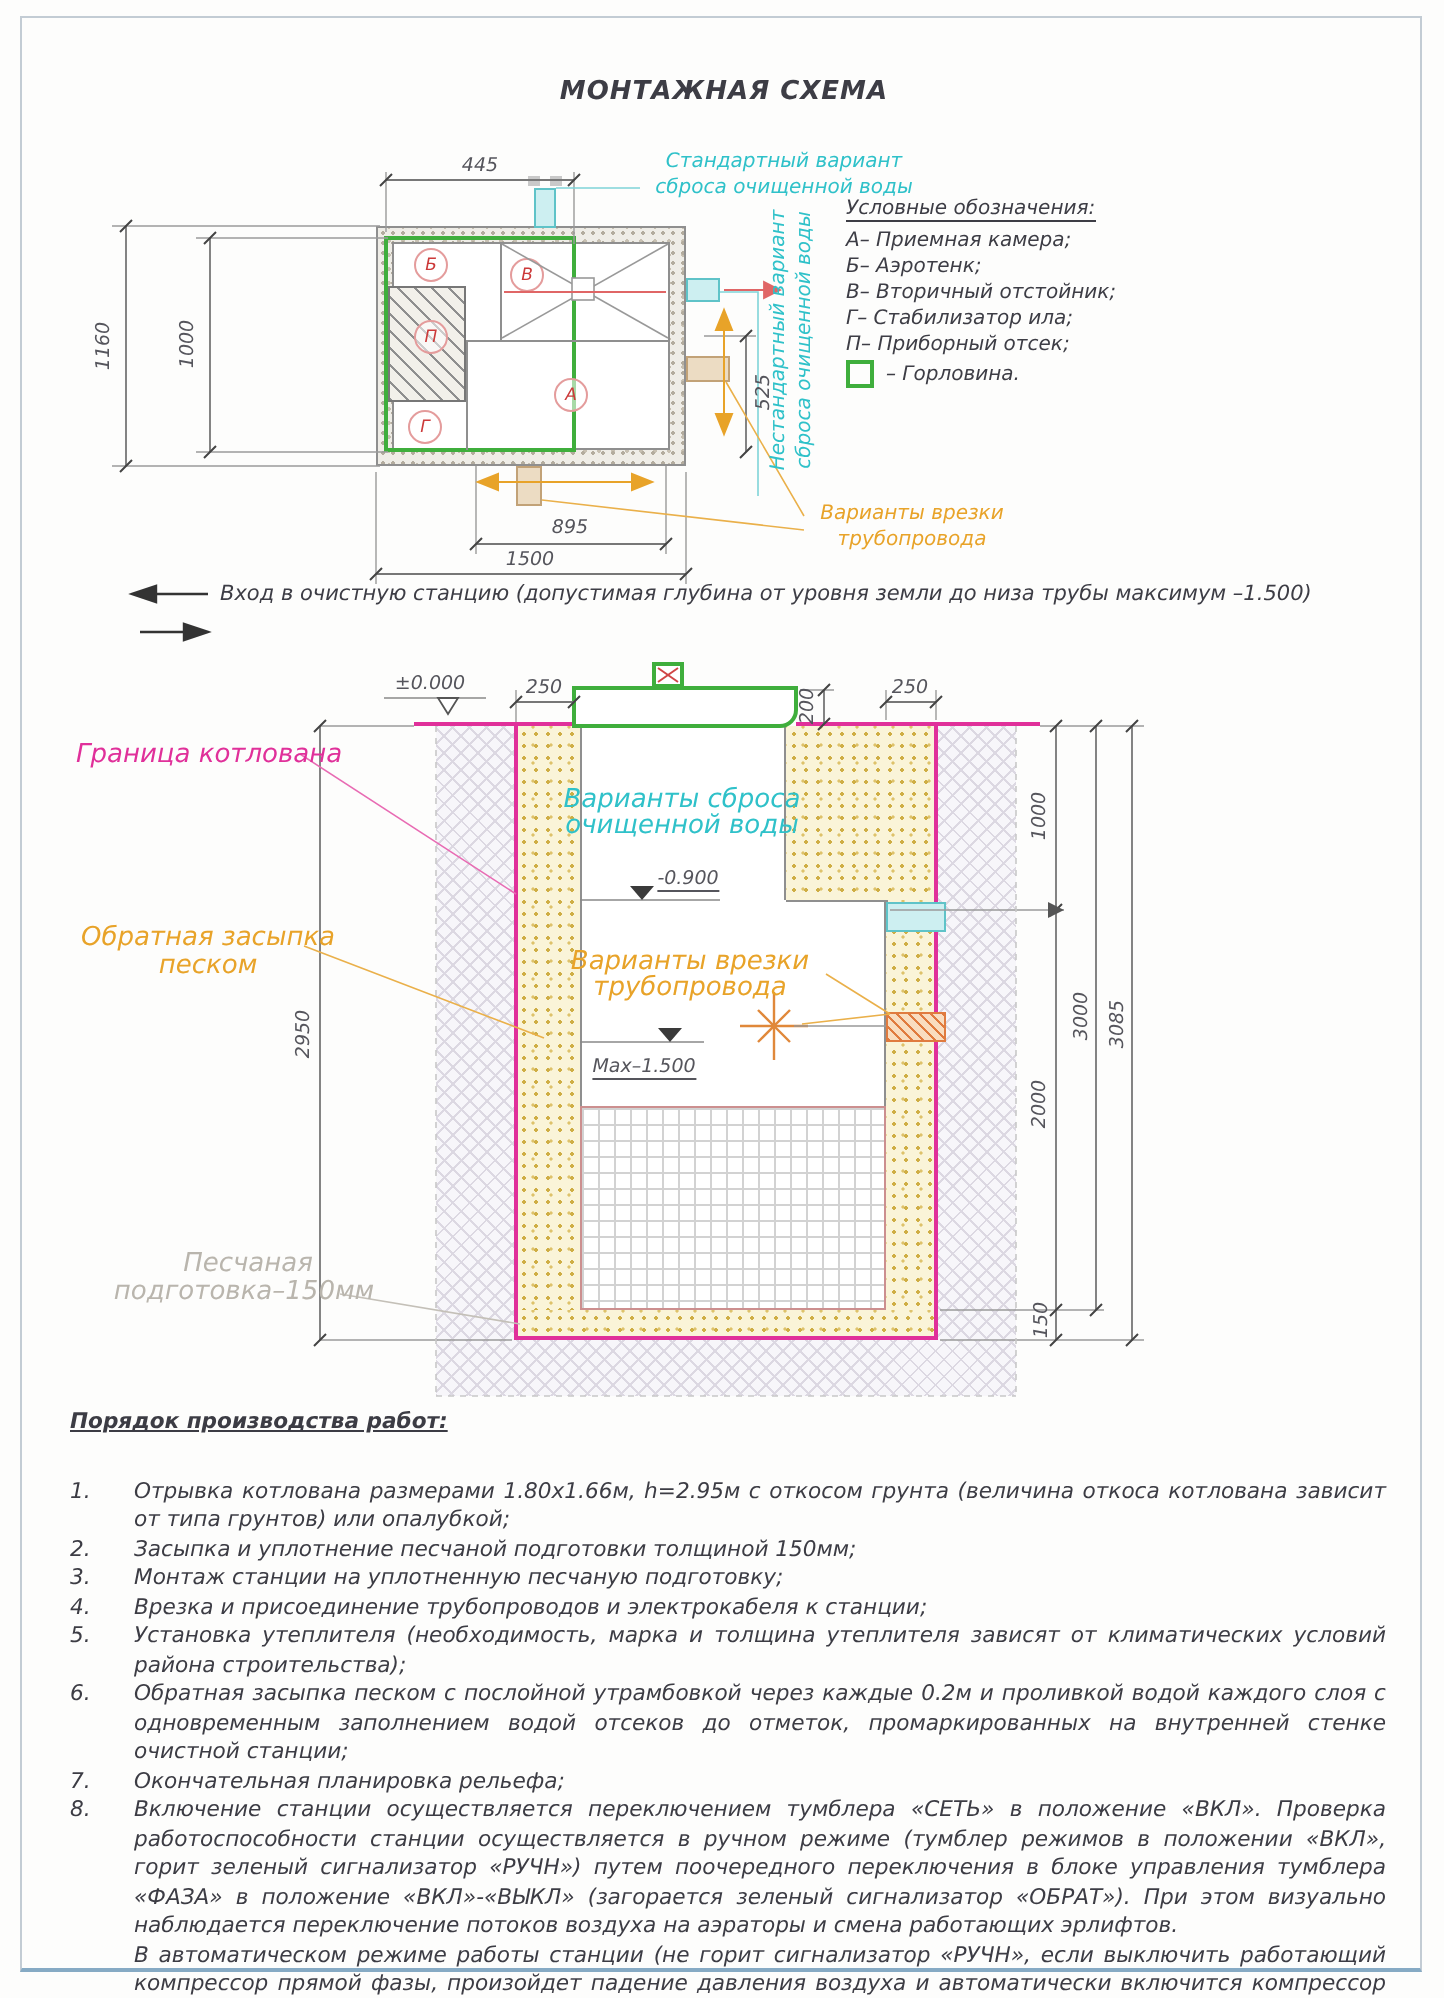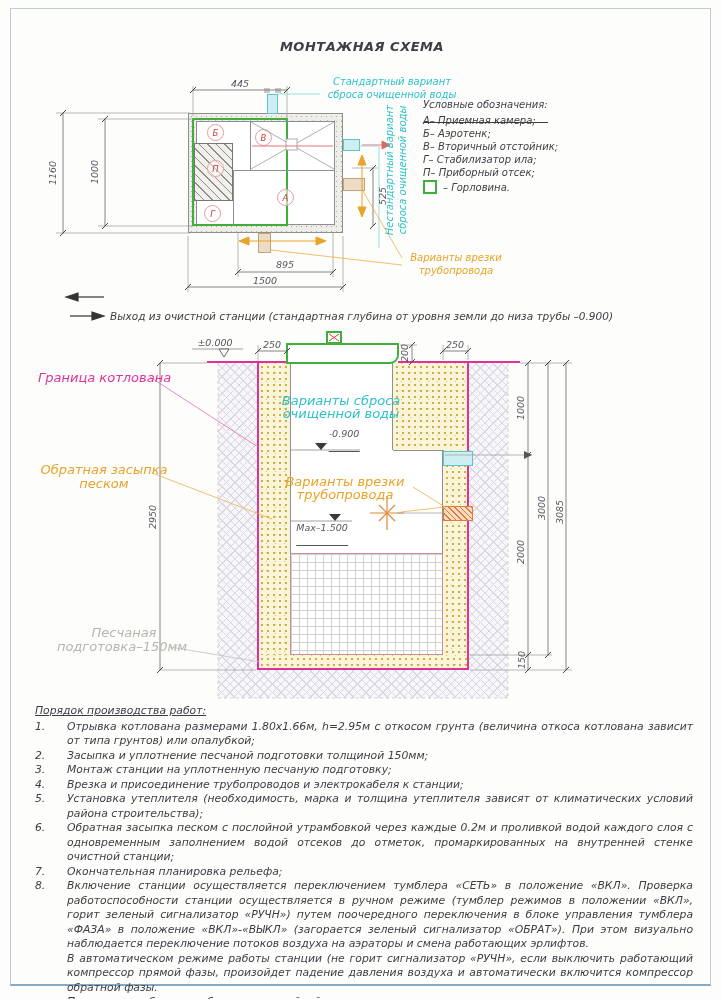--- a/index.html
+++ b/index.html
@@ -7,21 +7,21 @@
         font-family:"DejaVu Sans",sans-serif;overflow:hidden}
   .frame{position:absolute;left:10px;top:8px;width:699px;height:975px;
          border:1px solid #c3ccd4;border-bottom:2px solid #86aac4}
   .abs{position:absolute}
   .t{position:absolute;white-space:nowrap;font-style:italic;color:#3d3d45}
   .center{transform:translate(-50%,-50%)}
   .rot{transform:translate(-50%,-50%) rotate(-90deg)}
   .dim{font-size:9.5px;color:#55555c}
   .cyan{color:#2fc1c9}.mag{color:#e0309a}
   .orange{color:#e8a329}.ltgray{color:#b9b5ad}
-  .u{border-bottom:1px solid currentColor;padding-bottom:12px}
+  .u{border-bottom:1px solid currentColor;padding-bottom:0px}
   .title1{font-size:13px;font-weight:bold;letter-spacing:.5px}
   .title2{font-size:12px;font-weight:bold}
   .lbl{font-size:10px}
   .lbl2{font-size:13px}
   .stipple{background-color:#efede7;
     background-image:radial-gradient(#b3ac9e .8px,transparent 1px),radial-gradient(#c7c0b2 .8px,transparent 1px);
     background-size:5px 5px,7px 7px;background-position:0 0,2px 3px}
   .sand{background-color:#faf4d8;
     background-image:radial-gradient(#cfae45 .8px,transparent 1px),radial-gradient(#dec26a .7px,transparent .9px);
     background-size:6px 6px,9px 9px;background-position:1px 1px,4px 5px}
@@ -38,21 +38,21 @@
   .pipe-cyan{background:#cdeff1;border:1px solid #5fc3c8;box-sizing:border-box}
   .pipe-tan{background:#ecdcc3;border:1px solid #c2a277;box-sizing:border-box}
   .mline{background:#e0309a}
   .gline{background:#8f8f8f}
   .circ{position:absolute;width:15px;height:15px;border:1px solid #e49c9c;border-radius:50%;
         color:#cc3a3a;font-size:8.5px;font-style:italic;display:flex;align-items:center;justify-content:center;background:rgba(255,255,255,.55)}
   .leg{font-size:10px;font-style:italic;color:#3d3d45;position:absolute;white-space:nowrap}
   .note{font-size:10.5px;font-style:italic;color:#3d3d45;position:absolute;white-space:nowrap}
   .proc{position:absolute;left:35px;top:704px;width:658px;font-style:italic;color:#3c3c44;
         font-size:10.8px;line-height:14.5px}
-  .proc .hd{font-weight:normal;text-decoration:underline;margin-bottom:1px}
+  .proc .hd{font-weight:bold;text-decoration:underline;margin-bottom:20px}
   .row{display:flex}
   .row .n{width:32px;flex:none}
   .row .x{flex:1;text-align:justify}
   .cont{margin-left:32px;text-align:justify}
   svg.ov{position:absolute;left:0;top:0;width:722px;height:999px;pointer-events:none}
 </style>
 </head>
 <body>
 
 <div class="page">
@@ -257,21 +257,21 @@
 
   <span class="leg u" style="left:423px;top:99px">Условные обозначения:</span>
   <span class="leg" style="left:423px;top:115px">А– Приемная камера;</span>
   <span class="leg" style="left:423px;top:128px">Б– Аэротенк;</span>
   <span class="leg" style="left:423px;top:141px">В– Вторичный отстойник;</span>
   <span class="leg" style="left:423px;top:154px">Г– Стабилизатор ила;</span>
   <span class="leg" style="left:423px;top:167px">П– Приборный отсек;</span>
   <div class="abs" style="left:423px;top:180px;width:14px;height:14px;border:2px solid #3fae3c;box-sizing:border-box"></div>
   <span class="leg" style="left:443px;top:182px">– Горловина.</span>
 
-  <span class="note" style="left:110px;top:310px">Выход из очистной станции (стандартная глубина от уровня земли до низа трубы –0.900)</span>
+  <span class="note" style="left:110px;top:291px">Вход в очистную станцию (допустимая глубина от уровня земли до низа трубы максимум –1.500)</span>
 
   <span class="t dim center" style="left:215px;top:342px">±0.000</span>
   <span class="t dim center" style="left:272px;top:344px">250</span>
   <span class="t dim rot" style="left:404px;top:353px">200</span>
   <span class="t dim center" style="left:455px;top:344px">250</span>
   <span class="t dim rot" style="left:520px;top:408px">1000</span>
   <span class="t dim rot" style="left:520px;top:552px">2000</span>
   <span class="t dim rot" style="left:521px;top:660px">150</span>
   <span class="t dim rot" style="left:541px;top:508px">3000</span>
   <span class="t dim rot" style="left:559px;top:512px">3085</span>

